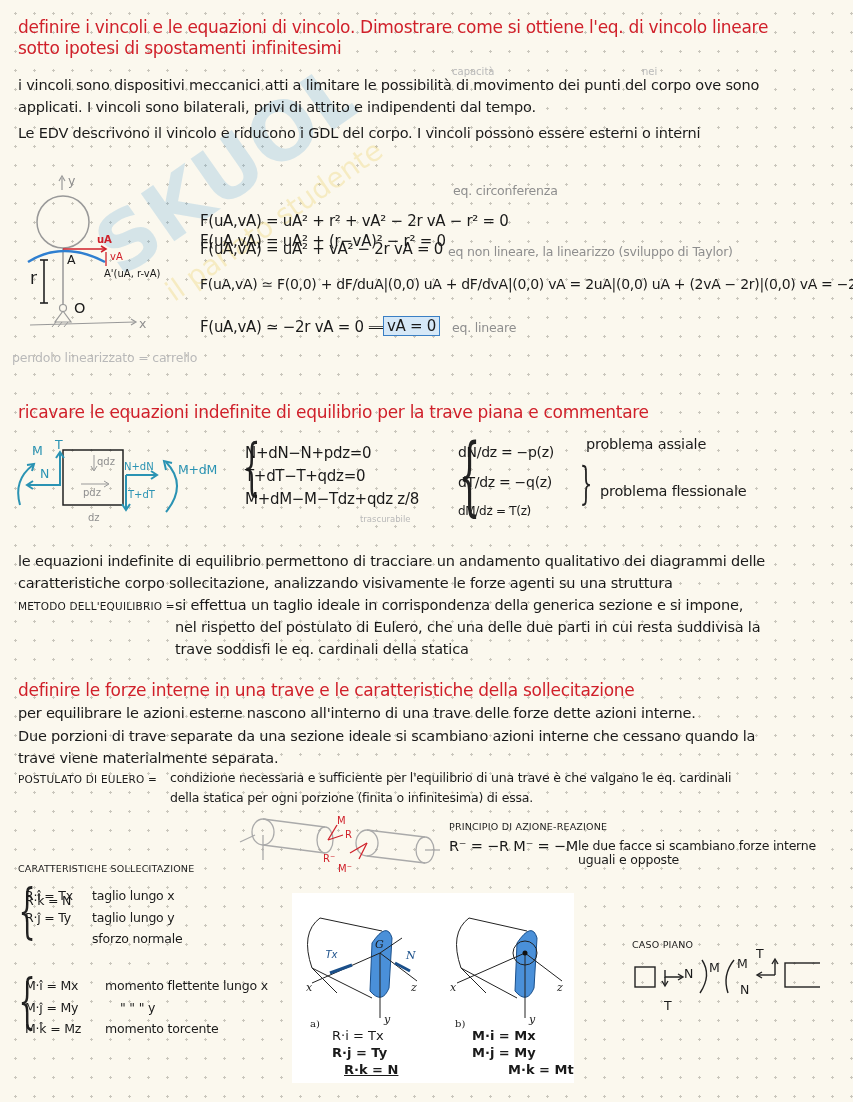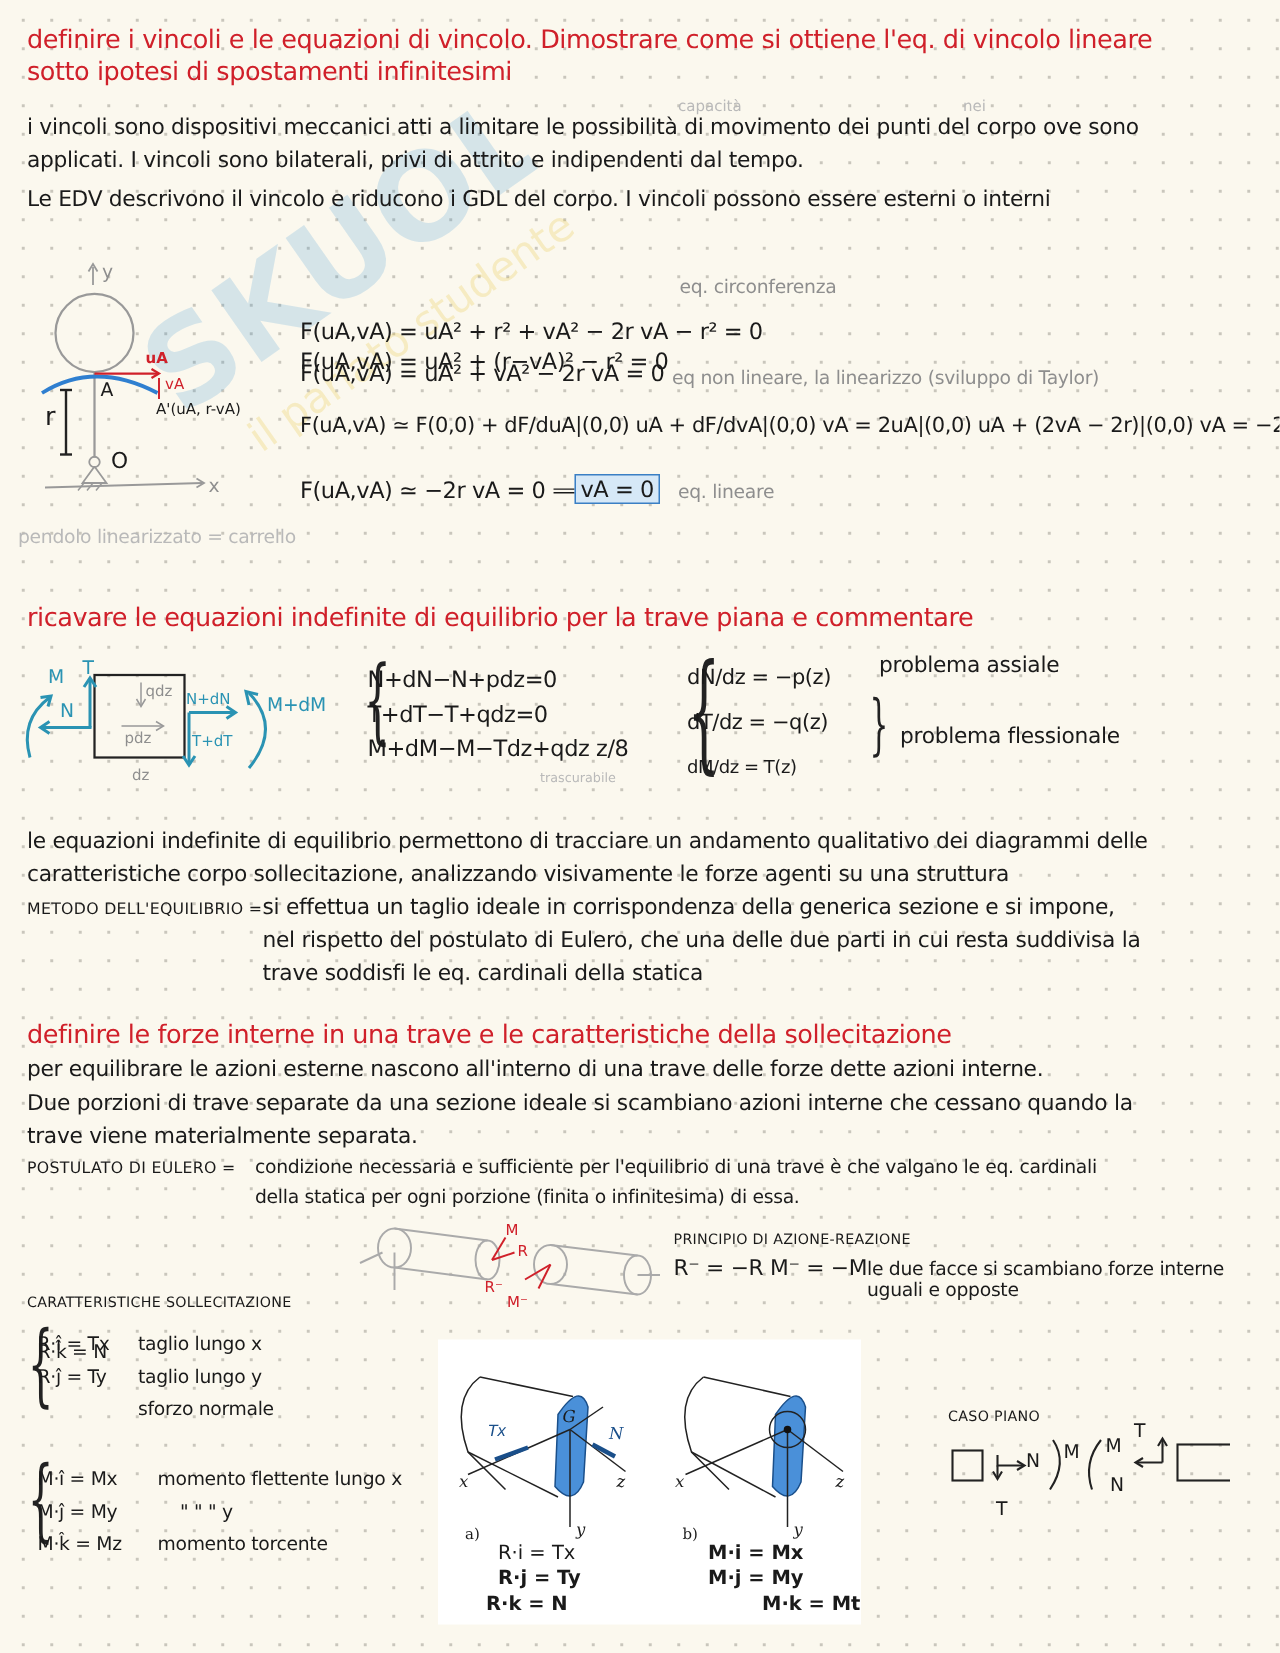--- a/index.html
+++ b/index.html
@@ -224,21 +224,21 @@
   <div class="abs" style="left:14px;top:88px;font-family:'DejaVu Serif',serif;font-size:11px;font-style:italic;">x</div>
   <div class="abs" style="left:119px;top:88px;font-family:'DejaVu Serif',serif;font-size:11px;font-style:italic;">z</div>
   <div class="abs" style="left:92px;top:120px;font-family:'DejaVu Serif',serif;font-size:11px;font-style:italic;">y</div>
   <div class="abs" style="left:158px;top:88px;font-family:'DejaVu Serif',serif;font-size:11px;font-style:italic;">x</div>
   <div class="abs" style="left:265px;top:88px;font-family:'DejaVu Serif',serif;font-size:11px;font-style:italic;">z</div>
   <div class="abs" style="left:237px;top:120px;font-family:'DejaVu Serif',serif;font-size:11px;font-style:italic;">y</div>
   <div class="abs" style="left:18px;top:125px;font-family:'DejaVu Serif',serif;font-size:10px;">a)</div>
   <div class="abs" style="left:163px;top:125px;font-family:'DejaVu Serif',serif;font-size:10px;">b)</div>
   <div class="abs" style="left:40px;top:135px;font-size:13px;font-weight:normal;">R·i = Tx</div>
   <div class="abs" style="left:40px;top:152px;font-size:13px;font-weight:bold;">R·j = Ty</div>
-  <div class="abs" style="left:32px;top:169px;font-size:13px;font-weight:bold;">R·k = N</div>
+  <div class="abs" style="left:52px;top:169px;font-size:13px;font-weight:bold;text-decoration:underline;">R·k = N</div>
   <div class="abs" style="left:180px;top:135px;font-size:13px;font-weight:bold;">M·i = Mx</div>
   <div class="abs" style="left:180px;top:152px;font-size:13px;font-weight:bold;">M·j = My</div>
   <div class="abs" style="left:180px;top:169px;font-size:13px;font-weight:bold;margin-left:36px;">M·k = Mt</div>
 </div>
 
 <div class="abs caps" style="left:632px;top:939px;font-size:9.5px;">CASO PIANO</div>
 <svg class="abs" style="left:630px;top:955px;" width="190" height="60" viewBox="0 0 190 60">
   <g fill="none" stroke="#222" stroke-width="1.4">
     <rect x="5" y="12" width="20" height="20"></rect>
     <polyline points="35,15 35,22 52,22"></polyline>

